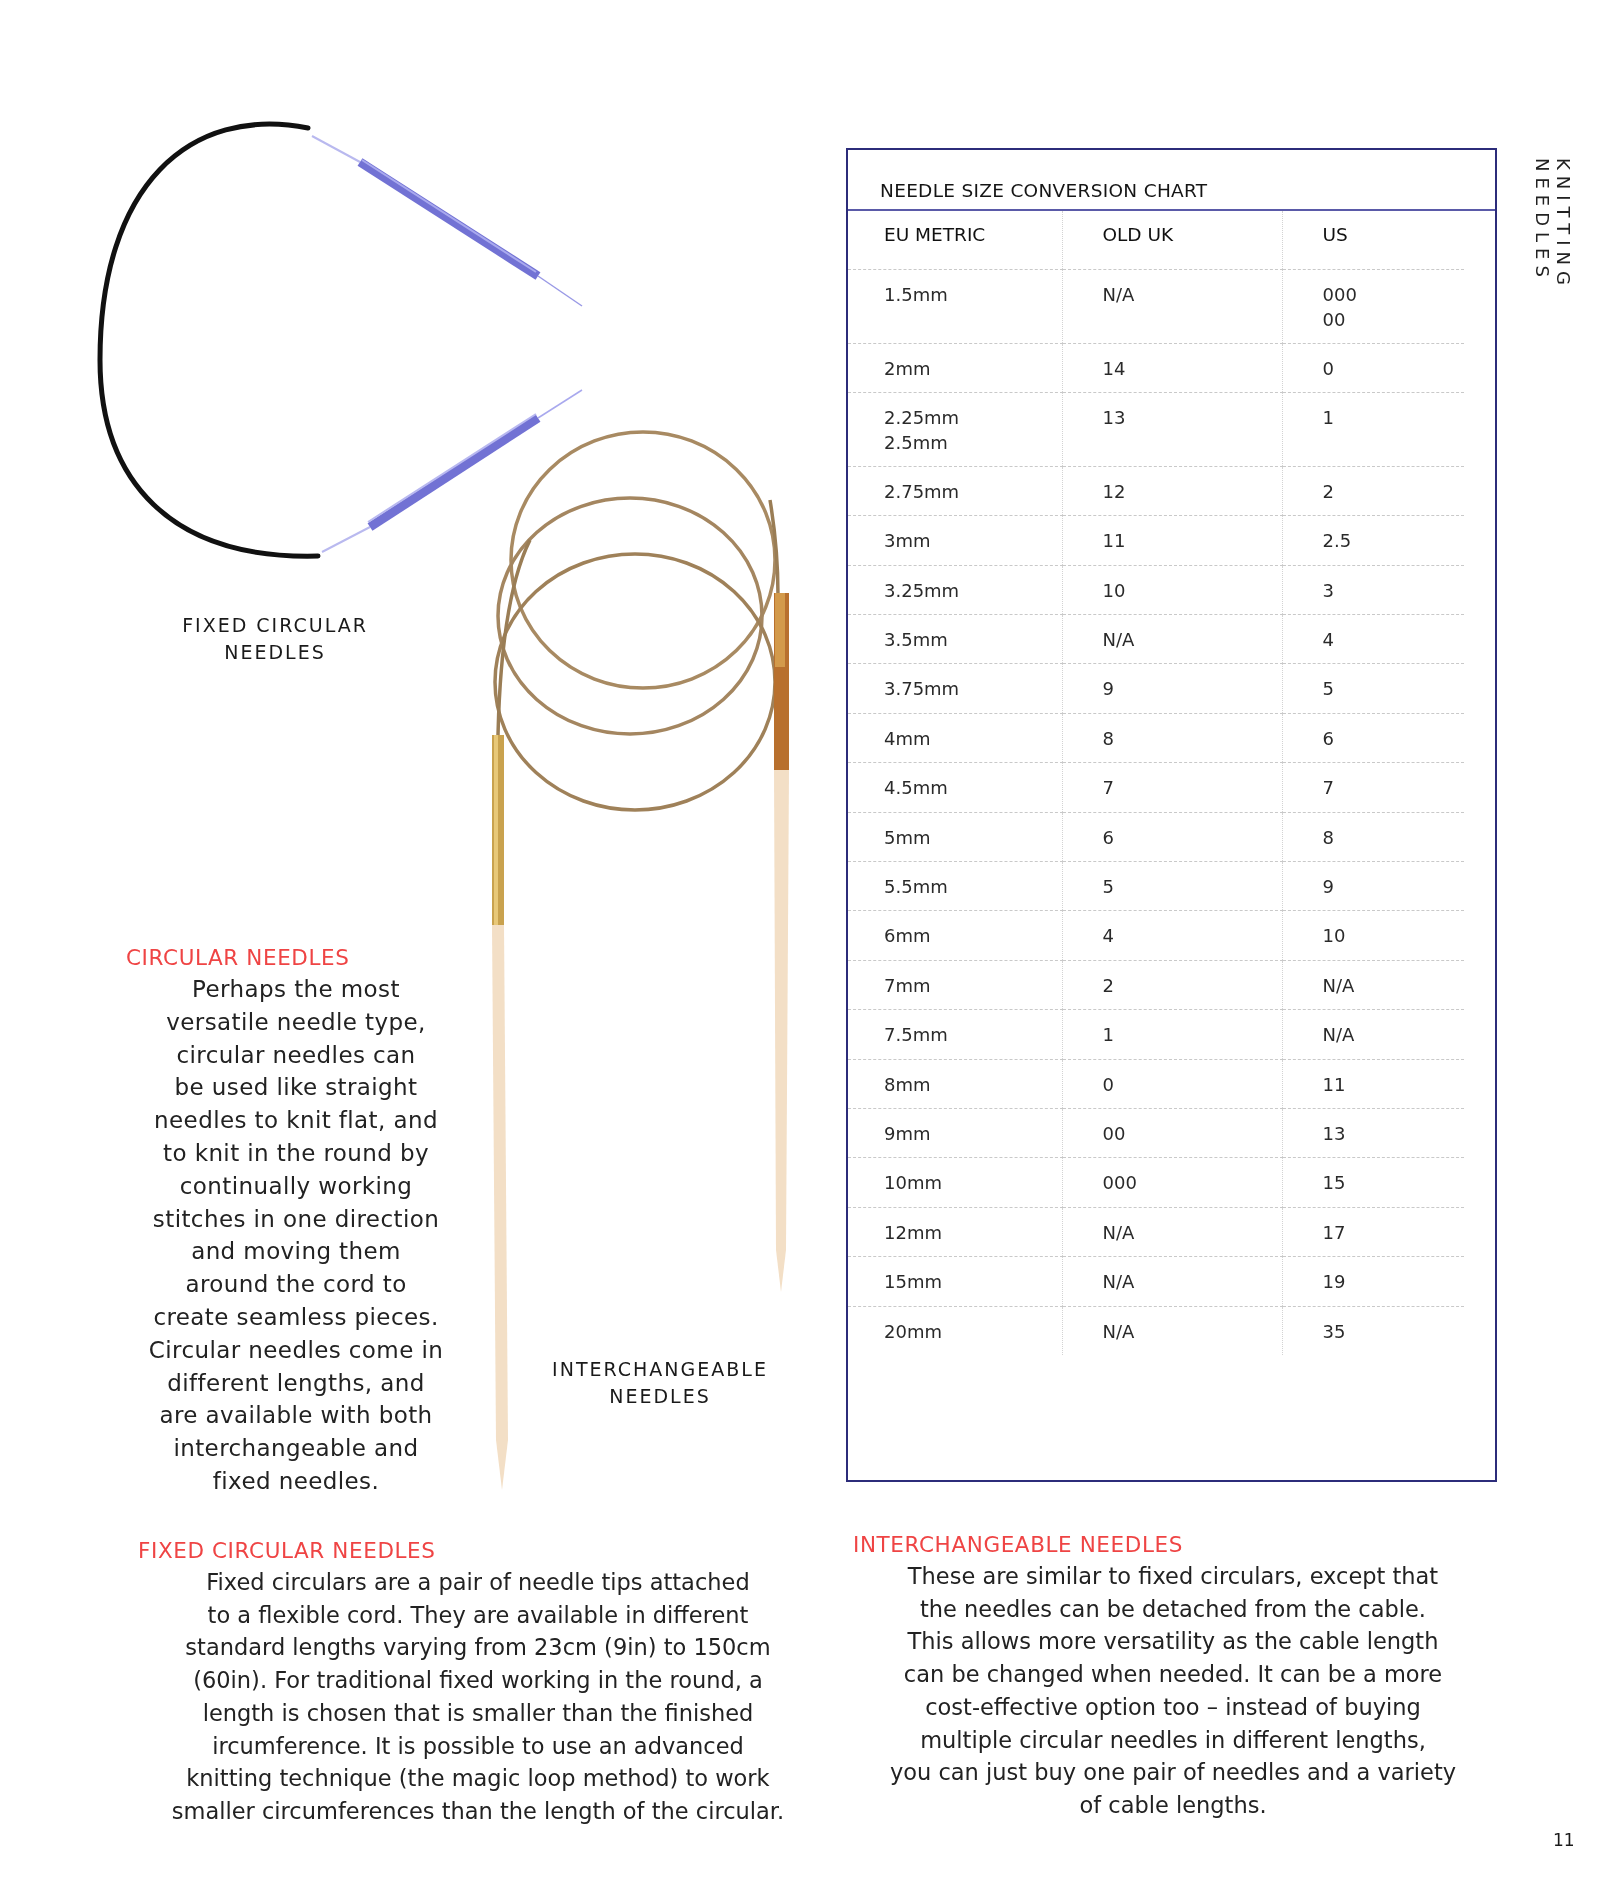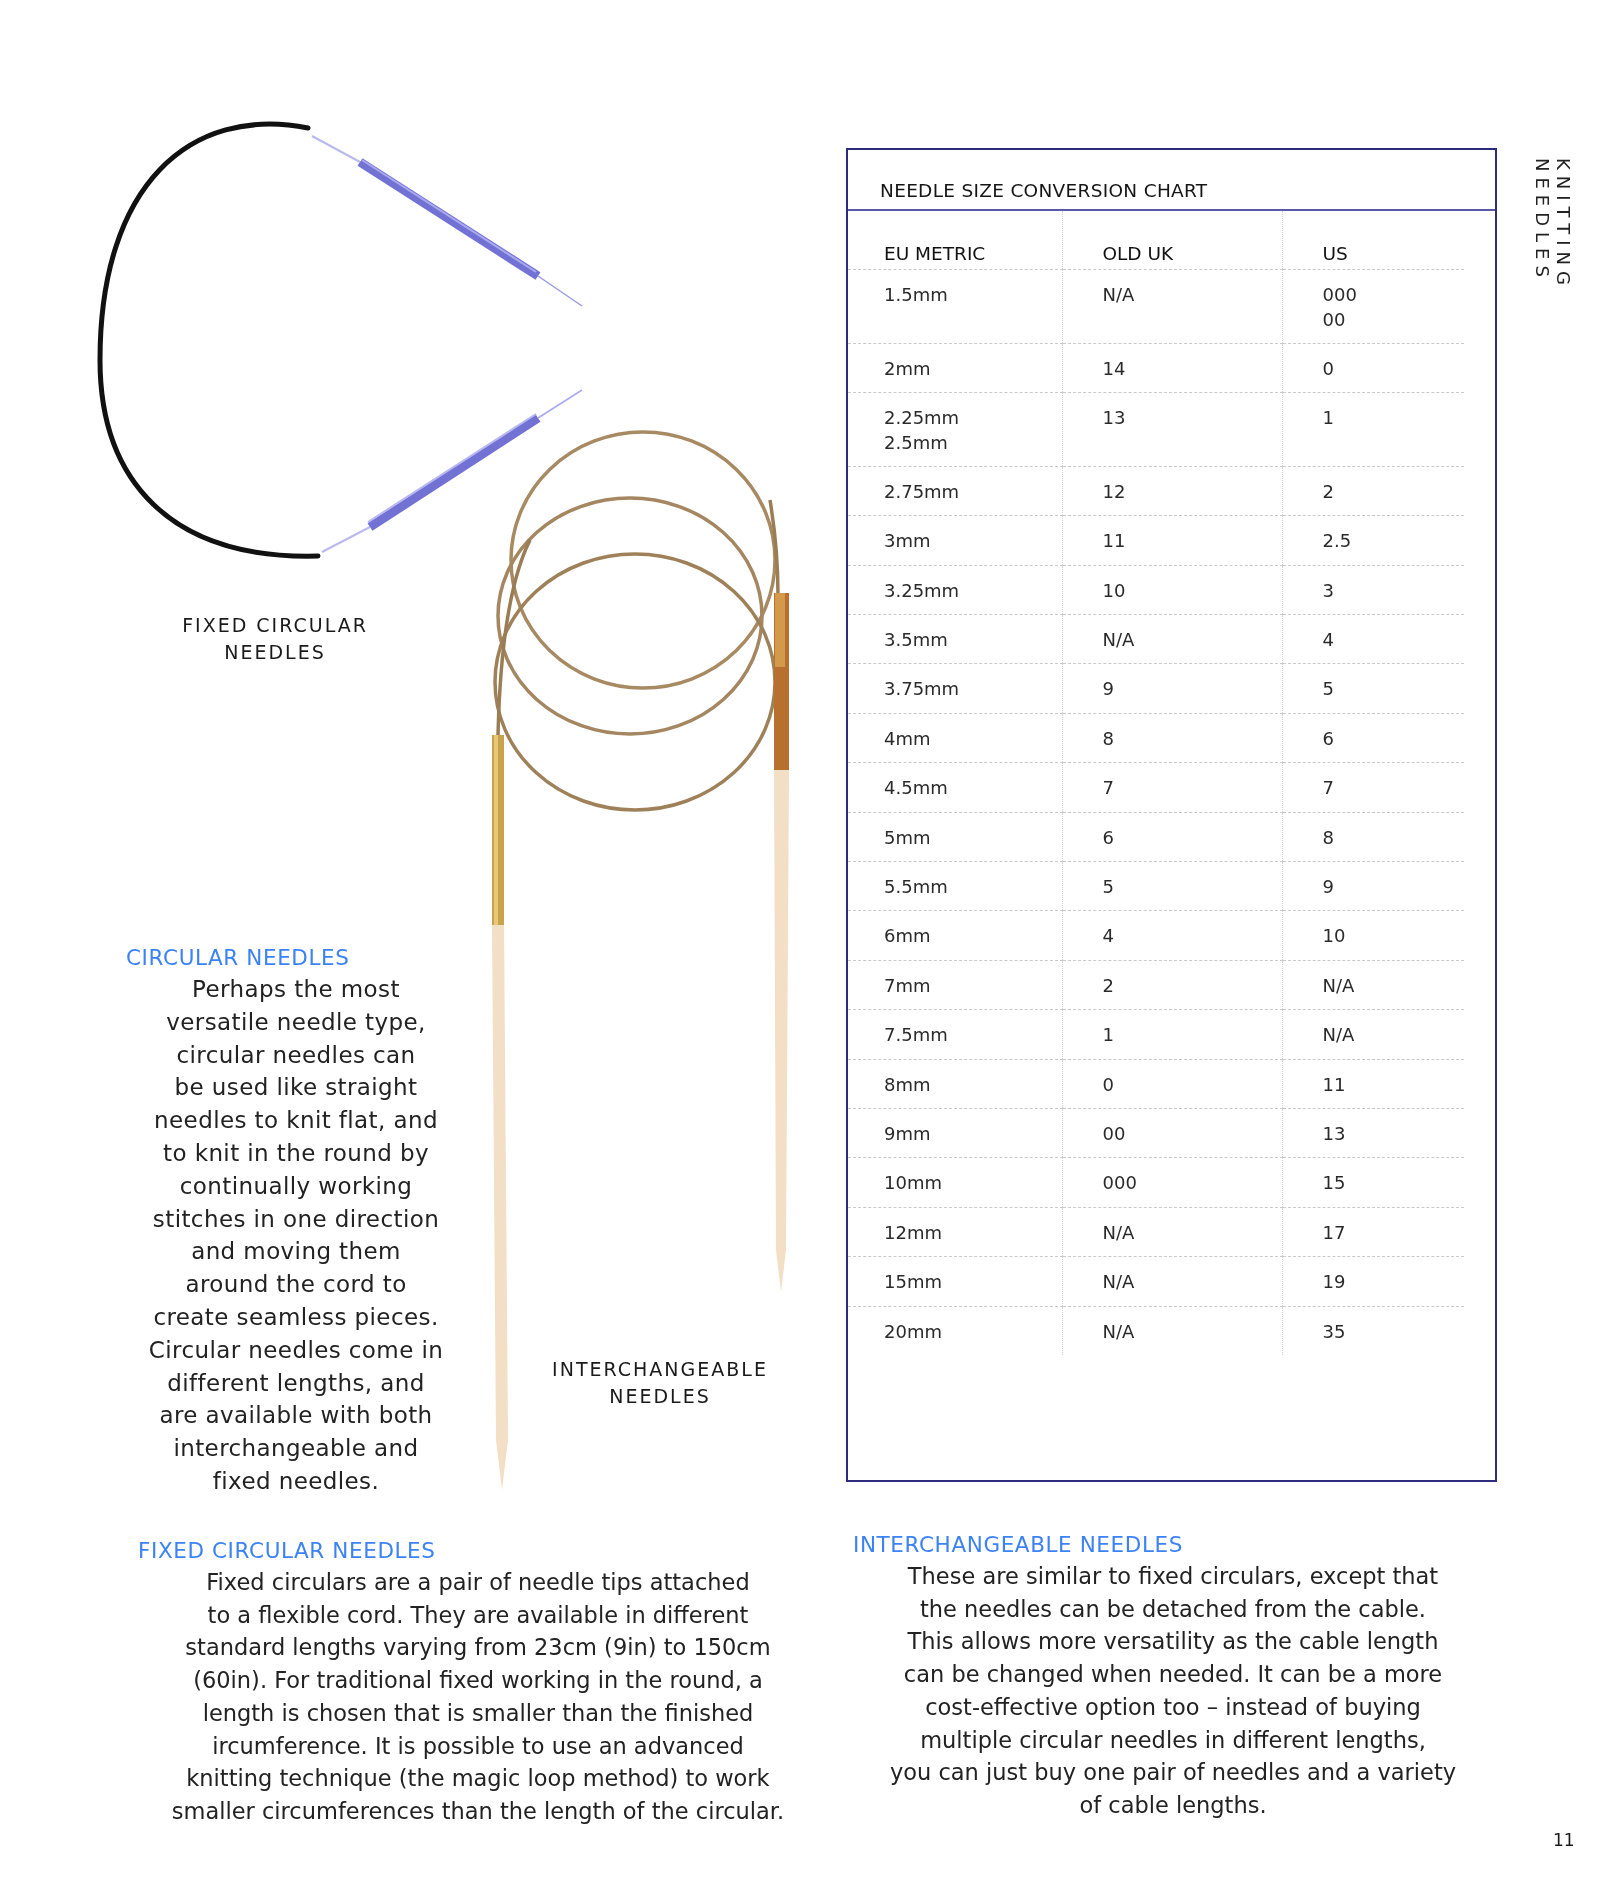--- a/index.html
+++ b/index.html
@@ -10,21 +10,21 @@
 
   .caption {
     position: absolute; font-size: 19px; letter-spacing: 2px; text-align: center;
     line-height: 27px; color: #1a1a1a; white-space: pre-line;
   }
   #cap-fixed { left: 170px; top: 612px; width: 210px; }
   #cap-inter { left: 540px; top: 1356px; width: 240px; }
 
   .textblock { position: absolute; }
   .textblock h3 {
-    font-weight: normal; font-size: 21.5px; letter-spacing: 0.6px; color: #3b82f6;
+    font-weight: normal; font-size: 21.5px; letter-spacing: 0.6px; color: #ef4444;
     line-height: 30px;
   }
   .textblock p { font-size: 23px; line-height: 32.6px; color: #222; white-space: pre-line; text-align: center; }
 
   #circular-block { left: 126px; top: 943px; width: 340px; }
   #circular-block p { line-height: 32.8px; letter-spacing: 0.4px; }
   #fixed-block { left: 138px; top: 1536px; width: 680px; }
   #fixed-block p { font-size: 22.5px; line-height: 32.7px; }
   #inter-block { left: 853px; top: 1530px; width: 640px; }
   #inter-block p { font-size: 22.5px; line-height: 32.7px; }
@@ -35,21 +35,21 @@
   }
   .chart-title {
     height: 61px; border-bottom: 2px solid #5a5aa8; padding: 30px 0 0 32px;
     font-size: 18.5px; letter-spacing: 0.3px; color: #151515;
   }
   .chart table { border-collapse: collapse; width: 616px; margin-left: 0; }
   .chart th, .chart td {
     text-align: left; vertical-align: top; font-weight: normal; font-size: 18px;
     color: #2a2a2a; padding: 0;
   }
-  .chart th { height: 58px; padding-top: 32px; color: #111; font-size: 18.5px; }
+  .chart th { height: 58px; padding-top: 13px; color: #111; font-size: 18.5px; }
   .chart td { height: 49.4px; padding-top: 12px; border-top: 1px dashed #c9c9c9; }
   .chart td.tall { height: 74px; }
   .chart .c1 { width: 214px; padding-left: 36px; border-right: 1px dotted #d3d3d3; }
   .chart .c2 { width: 220px; padding-left: 40px; border-right: 1px dotted #d3d3d3; }
   .chart .c3 { width: 182px; padding-left: 40px; }
   .chart td .line { display: block; line-height: 25px; }
 
   .side-label {
     position: absolute; left: 1544px; top: 158px; width: 30px; height: 260px;
     writing-mode: vertical-rl; font-size: 18px; letter-spacing: 6px; color: #222;

